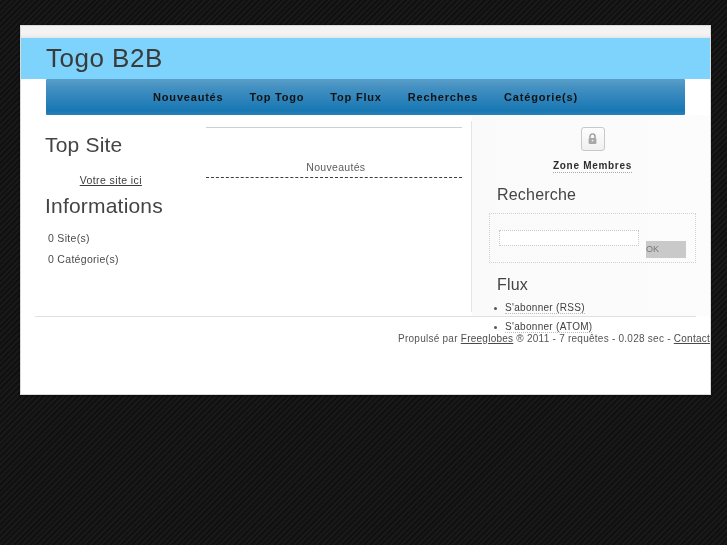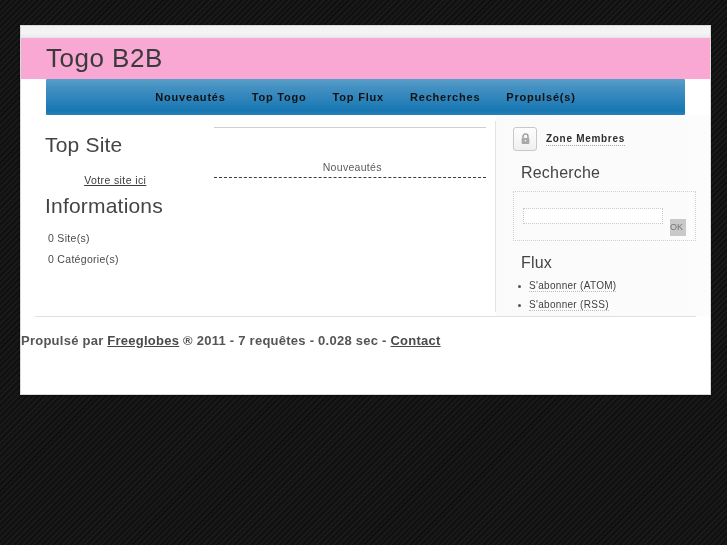--- a/index.html
+++ b/index.html
@@ -40,21 +40,21 @@
   
   .top-strip {
     height: 11px;
     background: linear-gradient(to bottom, #f1f1f1 0%, #f4f4f4 60%, #ececec 100%);
     border-bottom: 1px solid #e6e6e6;
   }
 
   
   .site-header {
     height: 41px;
-    background: #f9a8d4;
+    background: #7dd3fc;
     position: relative;
   }
   .site-title {
     position: absolute;
     left: 25px;
     top: 5px;
     font-size: 26px;
     font-weight: normal;
     color: #3a3a3a;
     letter-spacing: 0.5px;
@@ -174,20 +174,21 @@
     flex: 1;
     background: linear-gradient(to right, #fafafa 0%, #fcfcfc 100%);
     padding: 10px 14px 0 17px;
     box-sizing: border-box;
   }
   .member-zone {
     display: flex;
     align-items: center;
     gap: 9px;
     margin-top: 2px;
+    flex-direction: column;
   }
   .lock-box {
     width: 22px;
     height: 22px;
     border: 1px solid #c8c8c8;
     border-radius: 3px;
     background: linear-gradient(to bottom, #fdfdfd, #f0f0f0);
     display: flex;
     align-items: center;
     justify-content: center;
@@ -231,21 +232,21 @@
     box-sizing: border-box;
     font-family: "Liberation Sans", sans-serif;
     outline: none;
     min-width: 0;
   }
   .search-ok {
     background: #c9c9c9;
     border: none;
     color: #767676;
     font-size: 9px;
-    width: 16px;
+    width: 40px;
     height: 17px;
     line-height: 17px;
     text-align: left;
     cursor: pointer;
     font-family: "Liberation Sans", sans-serif;
     padding: 0;
     flex: none;
     margin-top: 23px;
   }
   .flux-list {
@@ -277,26 +278,25 @@
     cursor: pointer;
   }
 
   
   .footer-rule {
     height: 1px;
     background: #e0e0e0;
     margin: 0 14px;
   }
   .site-footer {
-    text-align: left;
-    font-size: 13px;
+    text-align: right;
+    font-size: 10px;
     color: #555555;
     padding-top: 16px;
     letter-spacing: 0.25px;
-    font-weight: bold;
   }
   .site-footer a {
     color: #4a4a4a;
     text-decoration: underline;
     cursor: pointer;
   }
 </style>
 </head>
 <body>
 
@@ -306,21 +306,21 @@
 
   <div class="site-header">
     <h1 class="site-title">Togo B2B</h1>
   </div>
 
   <nav class="main-nav">
     <a class="nav-item">Nouveautés</a>
     <a class="nav-item">Top Togo</a>
     <a class="nav-item">Top Flux</a>
     <a class="nav-item">Recherches</a>
-    <a class="nav-item">Propulsé(s)</a>
+    <a class="nav-item">Catégorie(s)</a>
   </nav>
 
   <div class="content-wrap">
 
     <div class="col-left">
       <h2 class="block-title">Top Site</h2>
       <div class="topsite-link-wrap">
         <a class="topsite-link">Votre site ici</a>
       </div>
       <h2 class="block-title">Informations</h2>
@@ -353,22 +353,22 @@
 
       <h2 class="side-title">Recherche</h2>
 
       <div class="search-panel">
         <input class="search-input" type="text" placeholder="" style="">
         <button class="search-ok">OK</button>
       </div>
 
       <h2 class="side-title">Flux</h2>
       <ul class="flux-list">
+        <li><a class="flux-link">S'abonner (RSS)</a></li>
         <li><a class="flux-link">S'abonner (ATOM)</a></li>
-        <li><a class="flux-link">S'abonner (RSS)</a></li>
       </ul>
 
     </div>
   </div>
 
   <div class="footer-rule"></div>
   <div class="site-footer">
     <span>Propulsé par </span><a>Freeglobes</a><span> ® 2011 - 7 requêtes - 0.028 sec - </span><a>Contact</a>
   </div>
 

